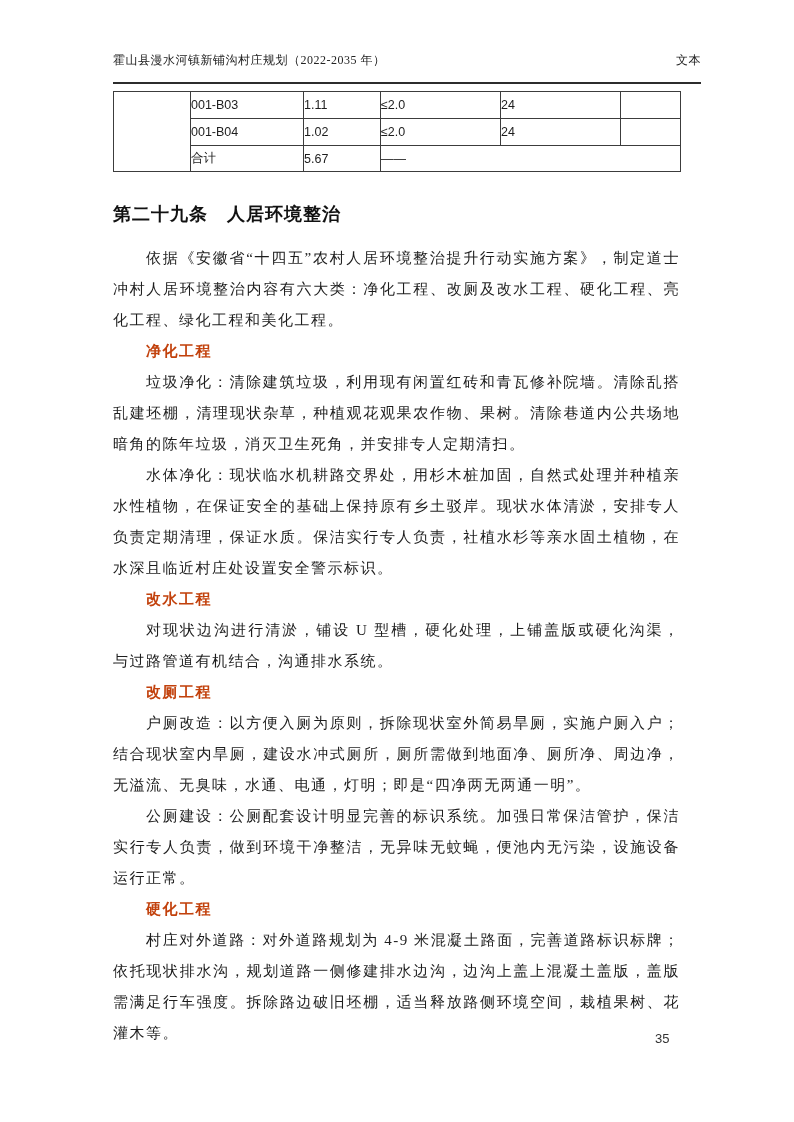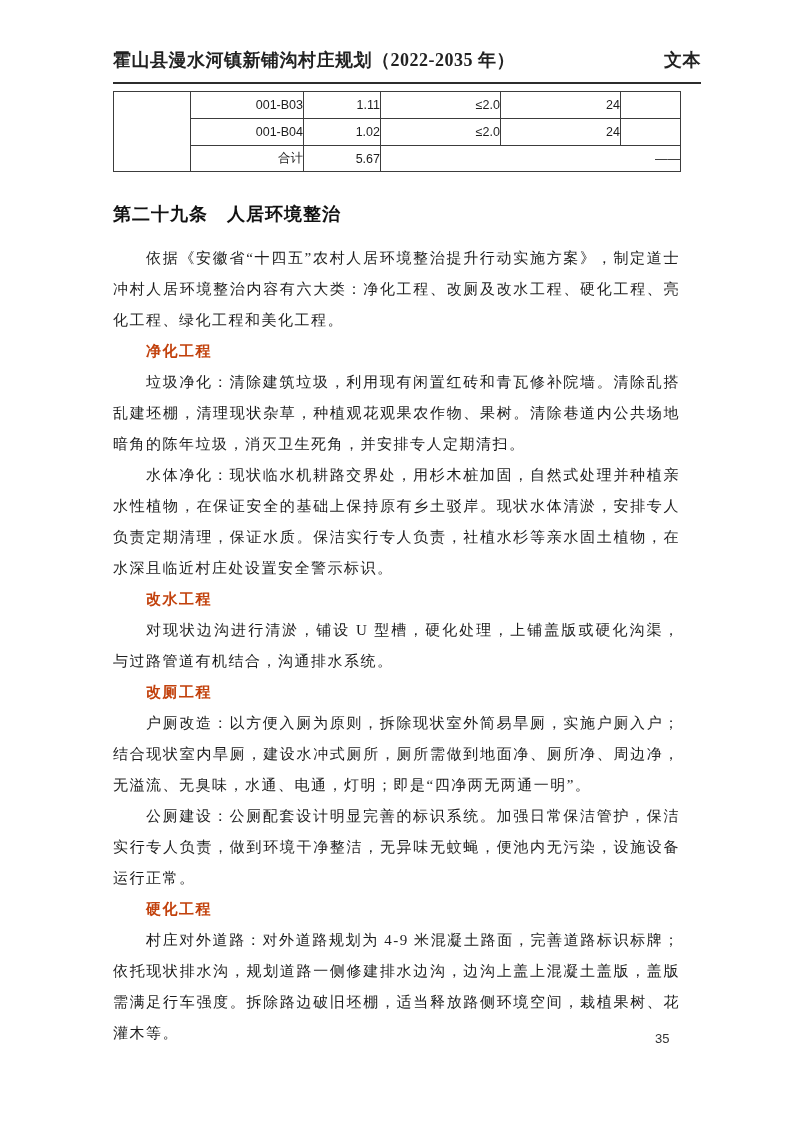--- a/index.html
+++ b/index.html
@@ -13,37 +13,36 @@
     color:#1d1d1d;
   }
   
   .header {
     position:absolute; top:0; left:113px; width:588px;
   }
   .header-row {
     display:flex; justify-content:space-between; align-items:flex-end;
     padding-top:52px; padding-bottom:13px;
     border-bottom:2px solid #2c2c2c;
-    font-size:18px; line-height:17px; color:#222222;
+    font-size:12px; line-height:17px; color:#222222;
     letter-spacing:0.5px;
-    font-weight:bold;
   }
   
   .content {
     position:absolute; top:91px; left:113px; width:567px;
   }
   
   table.land-table {
     border-collapse:collapse; table-layout:fixed; width:567px;
     font-family:"Liberation Sans","DejaVu Sans",sans-serif;
     font-size:12.5px; color:#1d1d1d;
   }
   table.land-table td {
     border:1px solid #3c3c3c;
-    text-align:right; vertical-align:middle;
+    text-align:left; vertical-align:middle;
     height:27px; padding:0;
   }
   table.land-table tr.total-row td { height:26px; }
   td.no-top { border-top:none; }
   td.box-tl { border-top:2px solid #2a2a2a; border-left:2px solid #2a2a2a; }
   td.box-tr { border-top:2px solid #2a2a2a; border-right:2px solid #2a2a2a; }
   td.box-bl { border-left:2px solid #2a2a2a; border-bottom:2px solid #2a2a2a; }
   td.box-br { border-right:2px solid #2a2a2a; border-bottom:2px solid #2a2a2a; }
   
   .article-heading {

